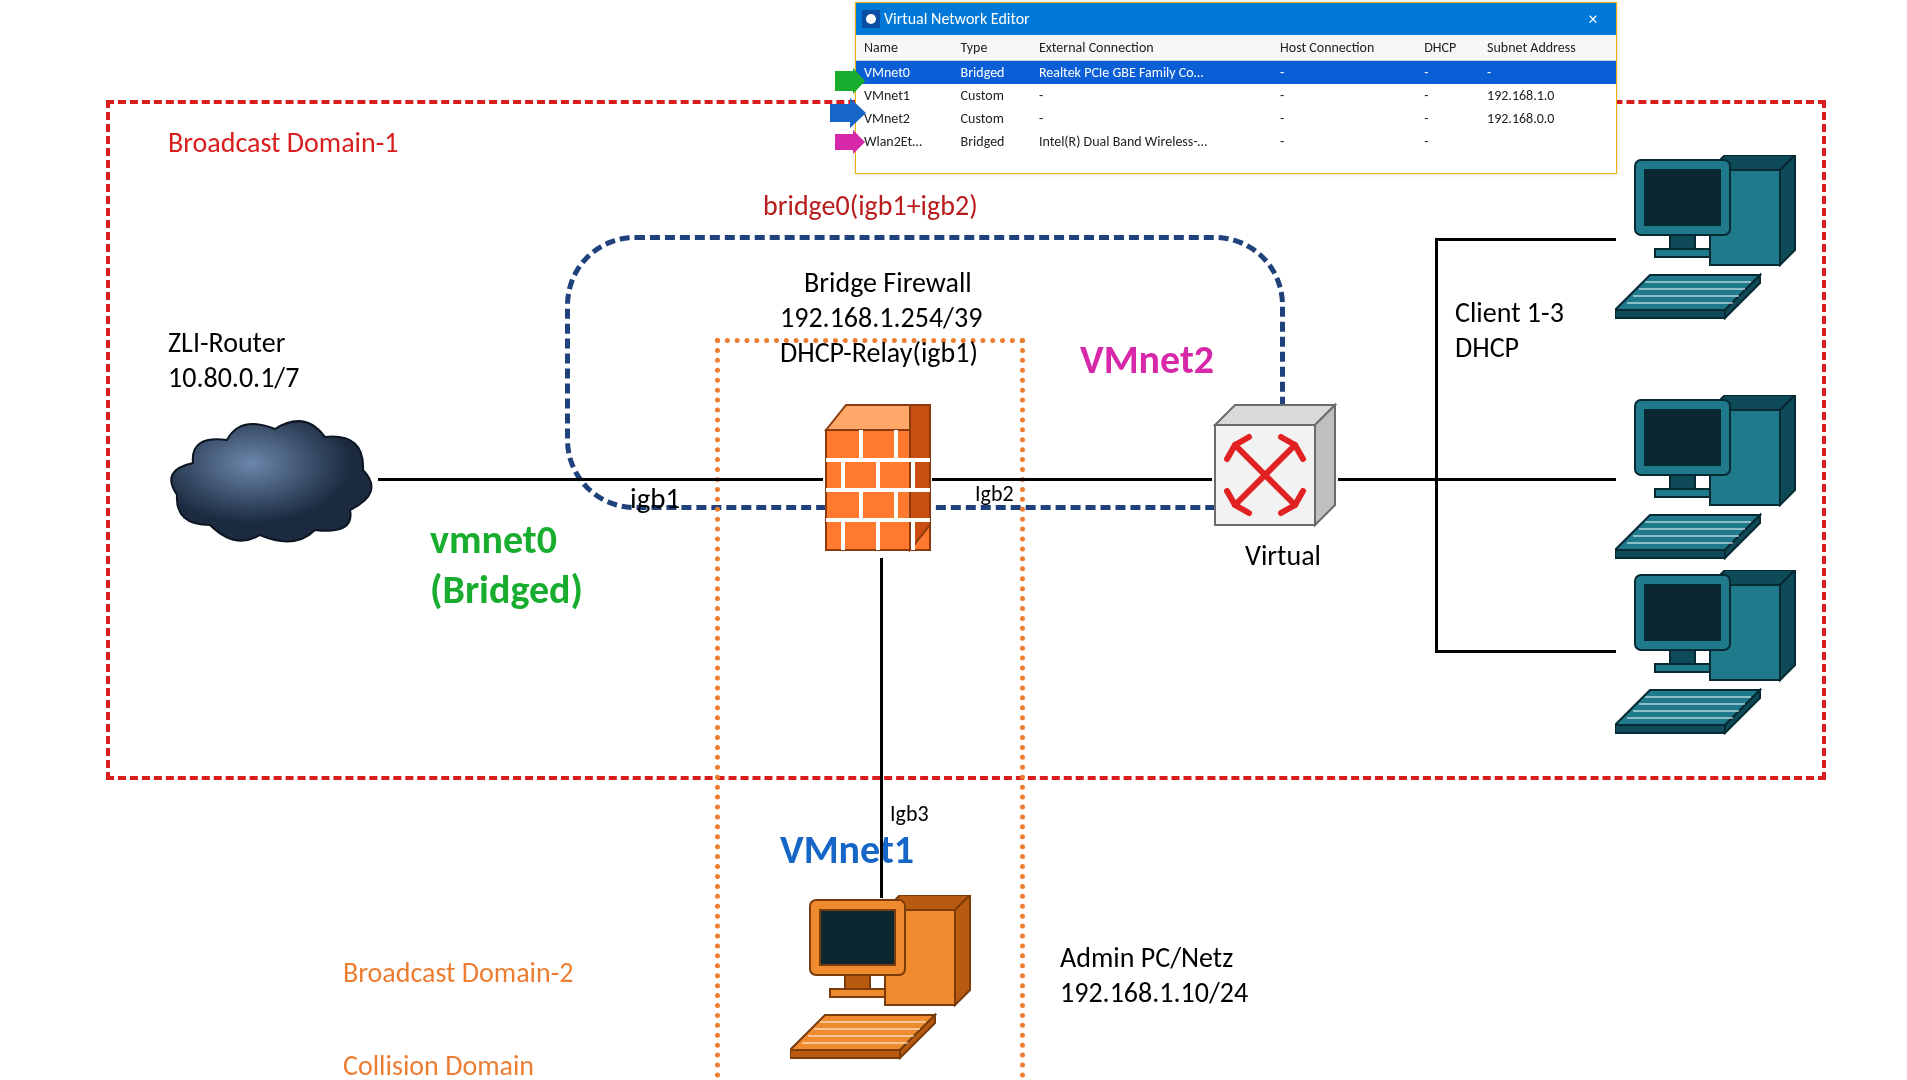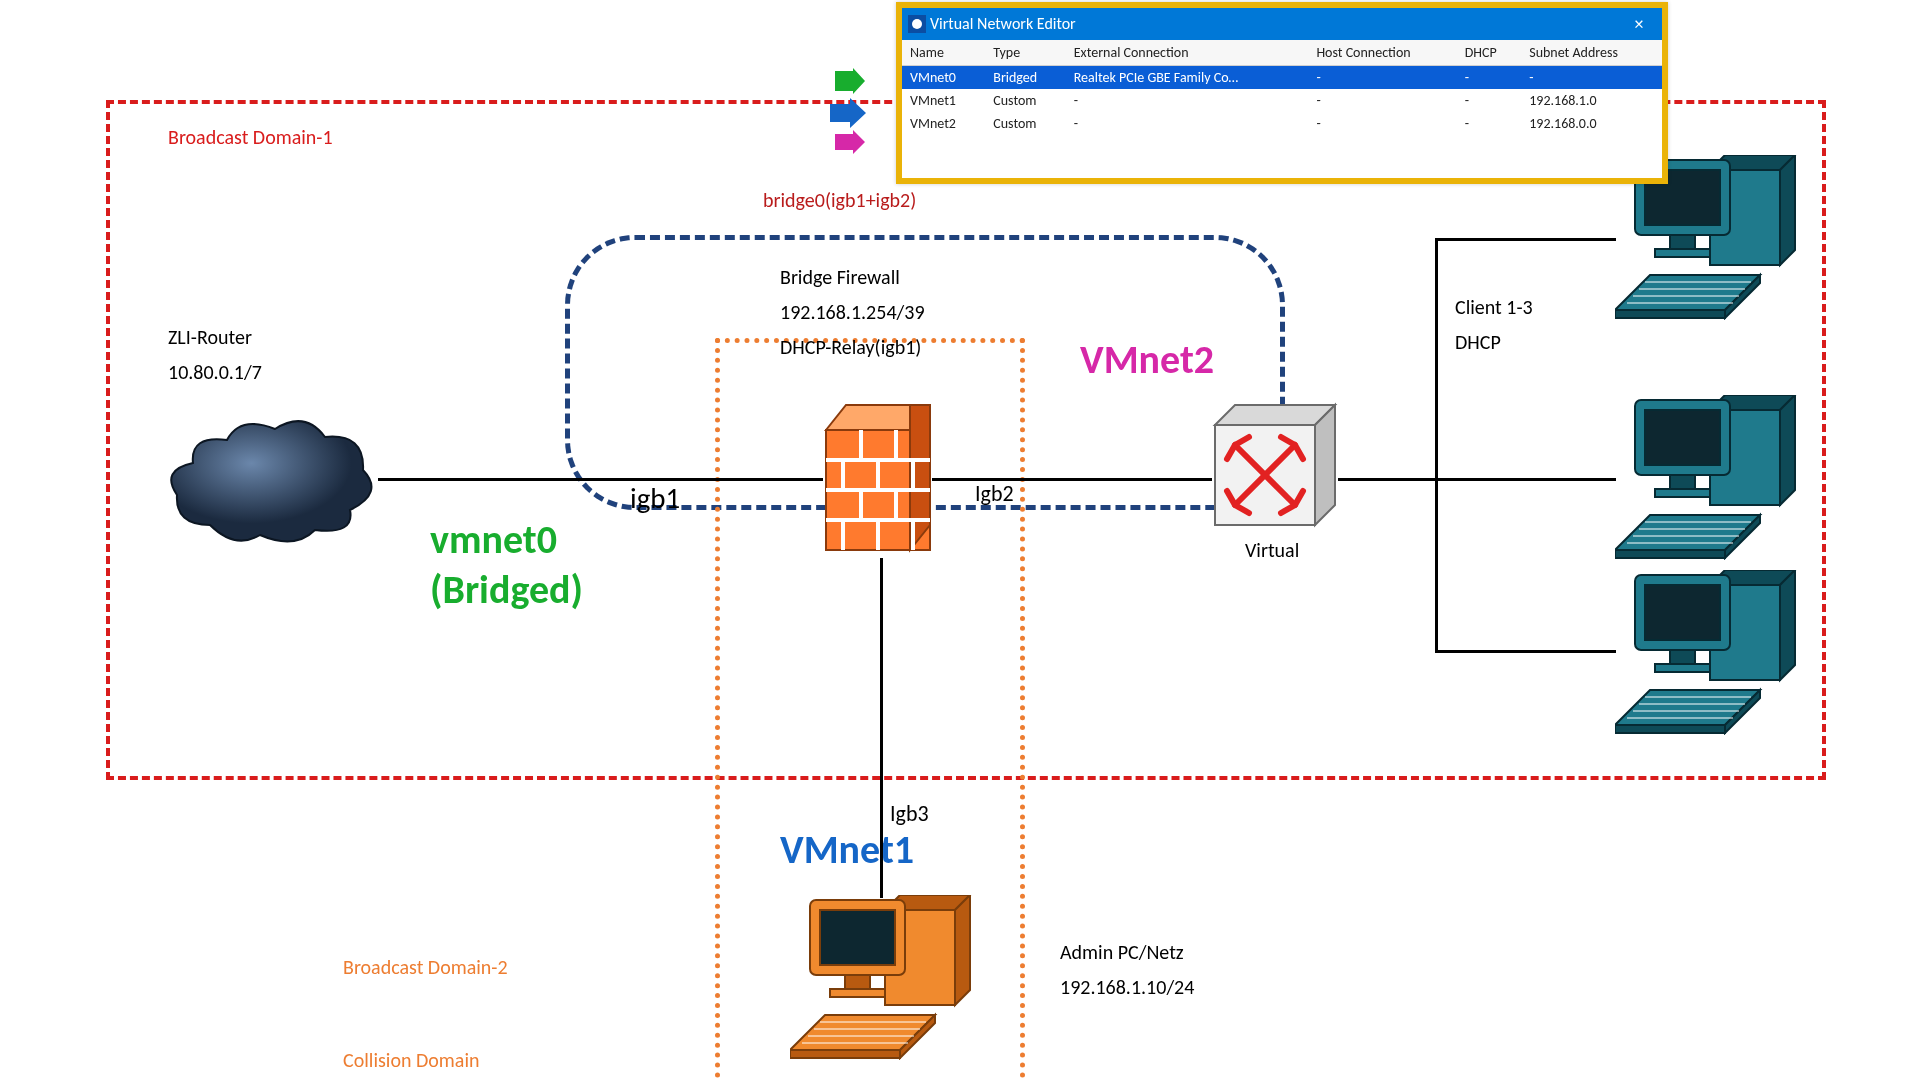--- a/index.html
+++ b/index.html
@@ -1,26 +1,26 @@
 <!DOCTYPE html>
 <html><head>
 <meta charset="utf-8">
 <style>
 html,body{margin:0;padding:0;width:1907px;height:1080px;font-family:"Segoe UI",Calibri,Arial,sans-serif;background:#fff;overflow:hidden}
 #stage{position:relative;width:1907px;height:1080px}
 .abs{position:absolute}
-.lbl{font-size:20px;color:#000;white-space:nowrap;line-height:1.25}
+.lbl{font-size:28px;color:#000;white-space:nowrap;line-height:1.25}
 .big{font-size:40px;font-weight:700}
 .red{color:#d91c1c}
 .green{color:#18ad2e}
 .blue{color:#1566c7}
 .pink{color:#d628a8}
 .orange{color:#ed7d31}
 
-.vne{left:896px;top:2px;width:760px;height:170px;background:#fff;border:6px solid #eab308;box-shadow:0 0 4px rgba(0,0,0,.2);font-size:16px}
+.vne{left:855px;top:2px;width:760px;height:170px;background:#fff;border:1px solid #eab308;box-shadow:0 0 4px rgba(0,0,0,.2);font-size:16px}
 .vne-title{background:#0078d7;color:#fff;height:32px;line-height:32px;padding-left:28px;position:relative}
 .vne-title svg{position:absolute;left:6px;top:7px}
 .vne-close{position:absolute;right:0;top:0;width:46px;height:32px;text-align:center;line-height:32px;color:#fff;font-size:18px}
 .vne-table{width:100%;border-collapse:collapse;font-size:14px;color:#222}
 .vne-table th{font-weight:400;text-align:left;padding:4px 8px;border-bottom:1px solid #d0d0d0;background:#f7f7f7}
 .vne-table td{padding:3px 8px}
 .vne-table tr.sel td{background:#0a5ed6;color:#fff}
 
 .bd-red{border:4px dashed #d91c1c;width:1720px;height:680px;box-sizing:border-box}
 .bd-blue-bridge{border:5px dashed #20427c;width:720px;height:275px;border-radius:70px;box-sizing:border-box}
@@ -58,21 +58,21 @@
       <defs>
           <radialGradient id="cg" cx="40%" cy="35%">
             <stop offset="0%" stop-color="#6b87ab"></stop>
             <stop offset="100%" stop-color="#1b2a3f"></stop>
           </radialGradient>
         </defs>
       <path d="M45 110 Q10 110 12 80 Q-5 55 28 48 Q25 20 62 25 Q75 0 110 14 Q140 -5 160 22 Q200 18 198 55 Q220 78 185 95 Q190 120 150 115 Q130 135 95 120 Q70 135 45 110 Z" fill="url(#cg)" stroke="#0c1622" stroke-width="2"></path>
     </svg>
   </div>
 
-  <div class="abs lbl" style="left:780px;top:265px">Bridge Firewall</div>
+  <div class="abs lbl" style="left:804px;top:265px">Bridge Firewall</div>
   <div class="abs lbl" style="left:780px;top:300px">192.168.1.254/39</div>
   <div class="abs lbl" style="left:780px;top:335px">DHCP-Relay(igb1)</div>
   <div class="abs fw" style="left:823px;top:400px">
     <svg width="110" height="160" viewBox="0 0 110 160">
       <rect x="3" y="30" width="104" height="120" fill="#ff7a2e" stroke="#8a3a0c" stroke-width="2"></rect>
       <polygon points="3,30 23,5 107,5 107,30" fill="#ffa869" stroke="#8a3a0c" stroke-width="2"></polygon>
       <polygon points="107,5 127,5 127,125 107,150" fill="#c94f10" stroke="#8a3a0c" stroke-width="2" transform="translate(-20,0)"></polygon>
       <g stroke="#fff" stroke-width="4">
         <line x1="3" y1="60" x2="107" y2="60"></line>
           <line x1="3" y1="90" x2="107" y2="90"></line>
@@ -255,20 +255,28 @@
             <td>192.168.1.0</td>
           </tr>
           <tr>
             <td>VMnet2</td>
             <td>Custom</td>
             <td>-</td>
             <td>-</td>
             <td>-</td>
             <td>192.168.0.0</td>
           </tr>
+          <tr>
+            <td>Wlan2Et…</td>
+            <td>Bridged</td>
+            <td>Intel(R) Dual Band Wireless-…</td>
+            <td>-</td>
+            <td>-</td>
+            <td></td>
+          </tr>
         </tbody>
     </table>
   </div>
 
   <div class="abs" style="left:835px;top:68px">
     <svg width="30" height="26">
         <polygon points="0,3 18,3 18,0 30,13 18,26 18,23 0,23" fill="#18ad2e"></polygon>
       </svg>
   </div>
   <div class="abs" style="left:830px;top:98px">

